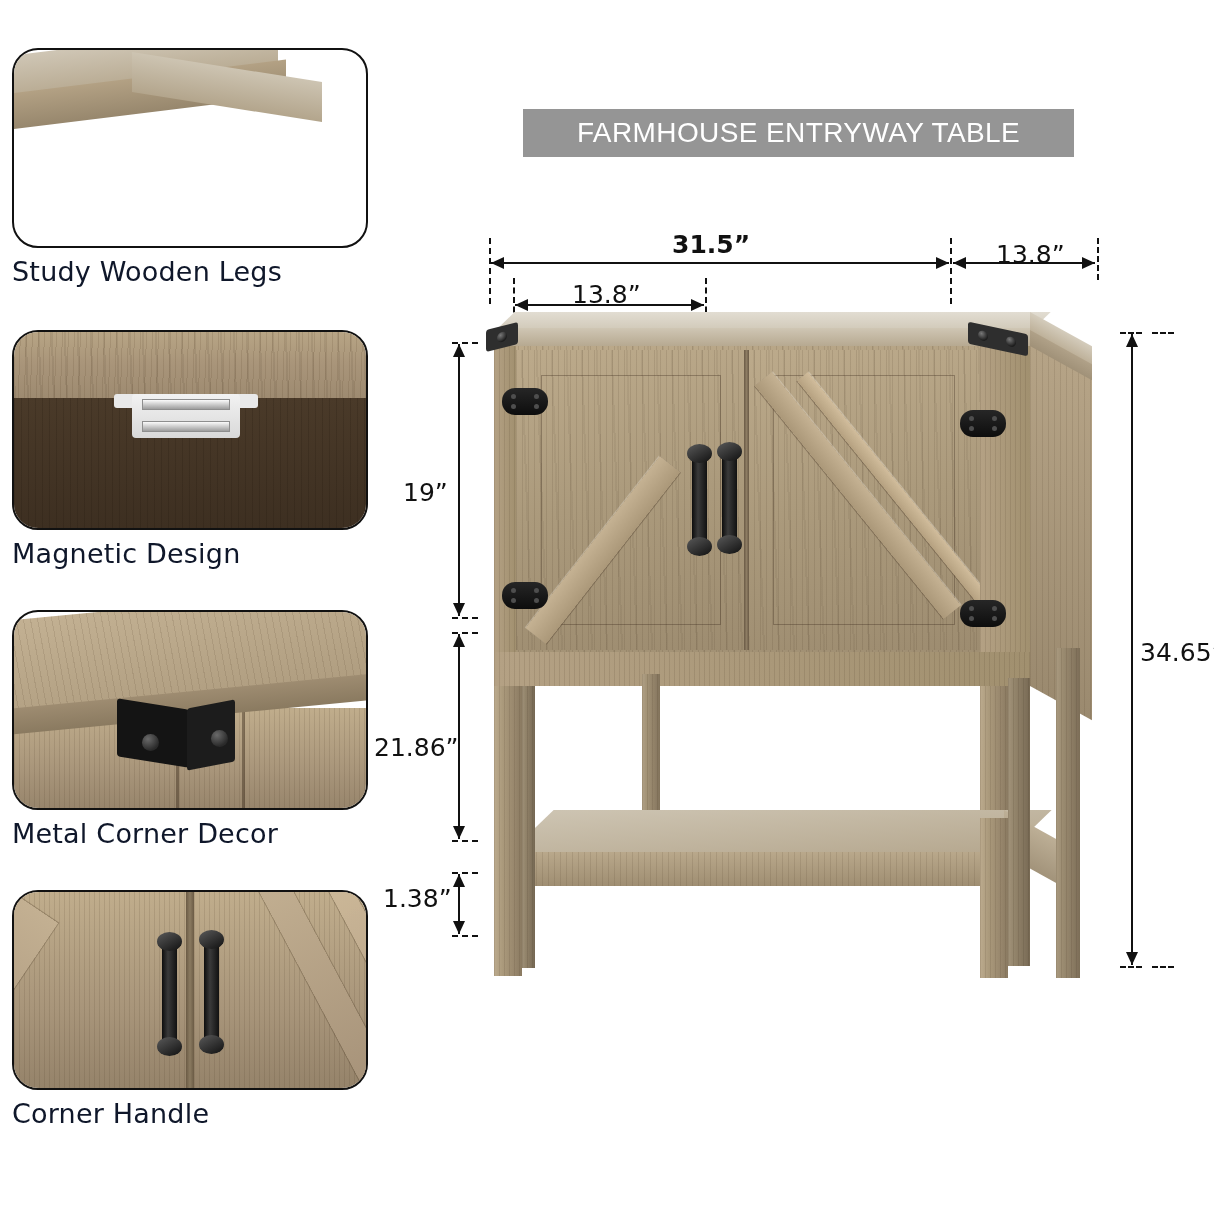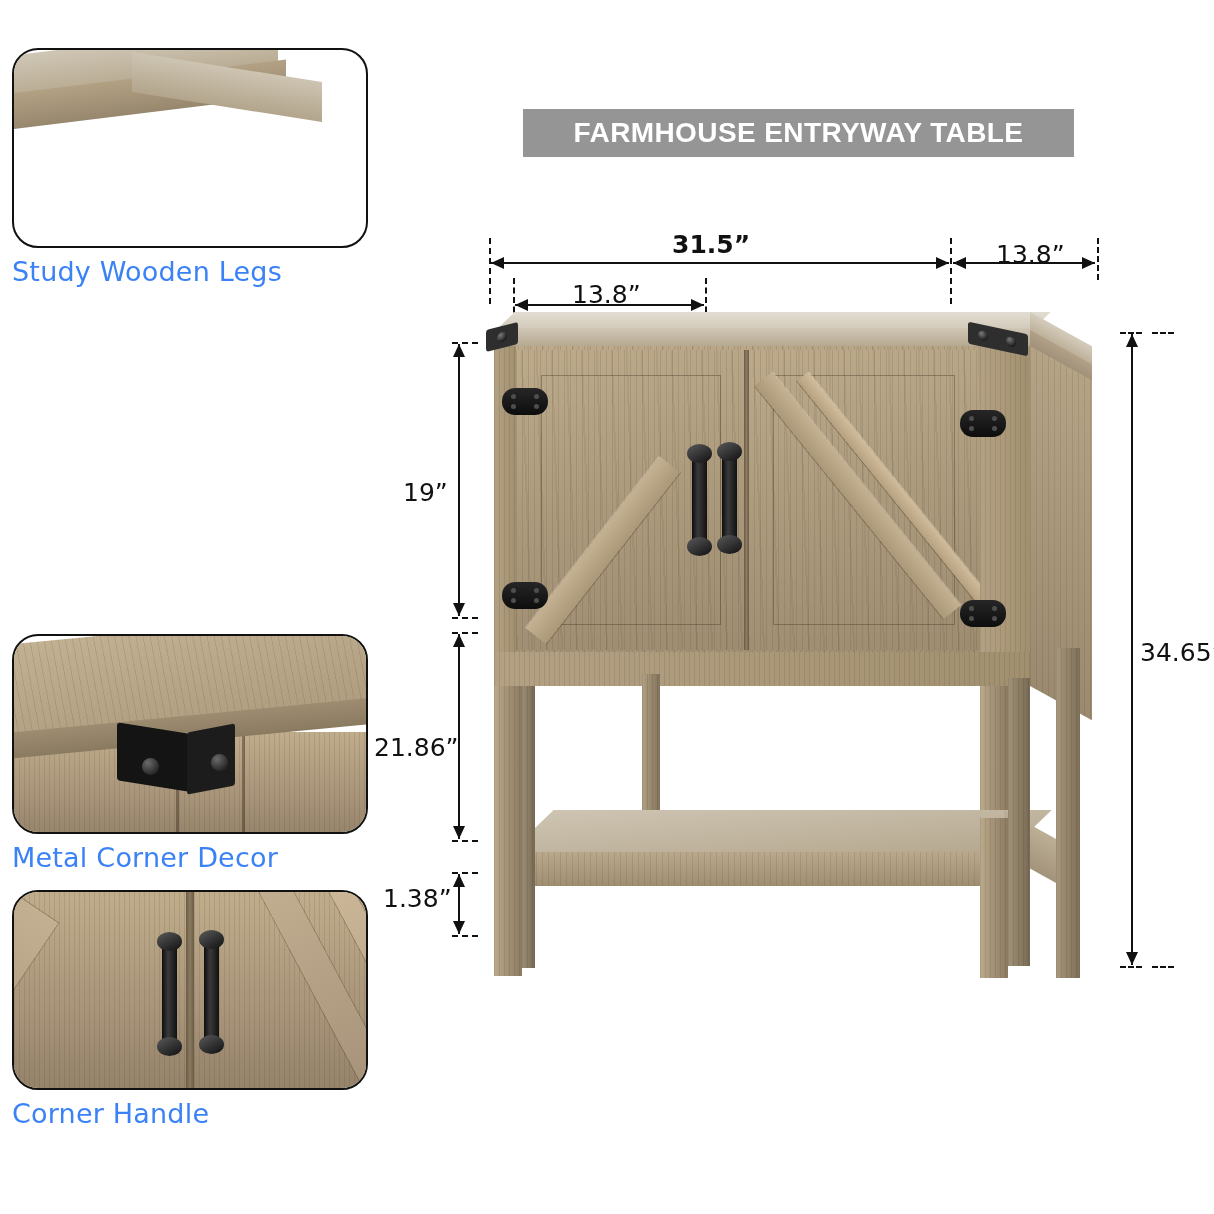--- a/index.html
+++ b/index.html
@@ -2,21 +2,21 @@
 <html><head>
 <meta charset="utf-8">
 <style>
   html,body{margin:0;padding:0;background:#ffffff;}
   body{width:1214px;height:1214px;font-family:"DejaVu Sans",sans-serif;overflow:hidden;}
   #stage{position:relative;width:1214px;height:1214px;background:#fff;}
 
   
   .feature{position:absolute;left:12px;width:352px;}
   .fbox{position:relative;width:352px;height:196px;border:2.5px solid #111;border-radius:26px;overflow:hidden;background:#fff;}
-  .flabel{margin-top:8px;font-size:27px;color:#3b82f6;letter-spacing:.2px;font-family:"DejaVu Sans",sans-serif;white-space:nowrap;}
+  .flabel{margin-top:8px;font-size:27px;color:#0f172a;letter-spacing:.2px;font-family:"DejaVu Sans",sans-serif;white-space:nowrap;}
 
   
   .wood-a{background:
       repeating-linear-gradient(92deg, rgba(92,70,44,.16) 0px, rgba(92,70,44,.16) 1px, rgba(255,255,255,0) 1px, rgba(255,255,255,0) 6px),
       repeating-linear-gradient(88deg, rgba(60,44,26,.10) 0px, rgba(60,44,26,.10) 2px, rgba(255,255,255,0) 2px, rgba(255,255,255,0) 13px),
       linear-gradient(180deg,#b8a585 0%,#a9957a 45%,#9d8a70 100%);}
   .wood-b{background:
       repeating-linear-gradient(90deg, rgba(70,52,32,.13) 0px, rgba(70,52,32,.13) 1px, rgba(255,255,255,0) 1px, rgba(255,255,255,0) 5px),
       linear-gradient(180deg,#c0ad8c 0%,#a8957a 60%,#95836a 100%);}
   .wood-dark{background:
@@ -62,21 +62,21 @@
   .p4-gap{position:absolute;left:49%;top:0;width:2%;height:100%;background:linear-gradient(90deg,#6b5b45,#8a7a60,#6b5b45);}
   .p4-brace{position:absolute;background:linear-gradient(180deg,#c3b092,#a59178);box-shadow:0 0 0 1px rgba(70,52,32,.3);}
   .handle{position:absolute;width:15px;border-radius:8px;background:linear-gradient(90deg,#0d0d0d,#3a3a3a 40%,#111 100%);}
   .handle:before,.handle:after{content:"";position:absolute;left:-5px;width:25px;height:19px;border-radius:50%;
      background:linear-gradient(150deg,#5a5a5a,#101010);}
   .handle:before{top:-8px;}
   .handle:after{bottom:-8px;}
 
   
   #banner{position:absolute;left:523px;top:109px;width:551px;height:48px;background:#959595;display:flex;align-items:center;justify-content:center;}
-  #banner span{color:#fff;font-size:28px;font-weight:bold;letter-spacing:.4px;font-family:"Liberation Sans",sans-serif;}
+  #banner span{color:#fff;font-size:28px;font-weight:normal;letter-spacing:.4px;font-family:"Liberation Sans",sans-serif;}
 
   
   .dim-txt{position:absolute;font-size:25px;color:#111;font-family:"DejaVu Sans",sans-serif;white-space:nowrap;}
   .tick-v{position:absolute;width:0;border-left:2px dashed #111;}
   .tick-h{position:absolute;height:0;border-top:2px dashed #111;}
   .arrow-h{position:absolute;height:2px;background:#111;}
   .arrow-h:before,.arrow-h:after{content:"";position:absolute;top:-5px;width:0;height:0;border-top:6px solid transparent;border-bottom:6px solid transparent;}
   .arrow-h:before{left:0;border-right:13px solid #111;}
   .arrow-h:after{right:0;border-left:13px solid #111;}
   .arrow-v{position:absolute;width:2px;background:#111;}
@@ -139,22 +139,35 @@
       <div class="p1-top2"></div>
       <div class="p1-apron2"></div>
       <div class="p1-leg" style="left:86px;top:28px;width:38px;height:168px;"></div>
       <div class="p1-leg" style="left:124px;top:24px;width:16px;height:164px;filter:brightness(.84);"></div>
       <div class="p1-leg" style="left:212px;top:34px;width:28px;height:102px;filter:brightness(.93);"></div>
       <div class="p1-leg" style="left:240px;top:30px;width:13px;height:100px;filter:brightness(.8);"></div>
     </div>
     <div class="flabel">Study Wooden Legs</div>
   </div>
 
-
-  <div class="feature" style="top:610px;margin-top:24px;">
+  <div class="feature" style="top:330px;">
+    <div class="fbox">
+      <div class="p2-woodtop wood-a"></div>
+      <div class="p2-dark wood-dark"></div>
+      <div class="p2-tabL"></div>
+      <div class="p2-tabR"></div>
+      <div class="p2-catch">
+        <div class="p2-bar" style="left:10px;top:5px;width:86px;"></div>
+        <div class="p2-bar" style="left:10px;top:27px;width:86px;"></div>
+      </div>
+    </div>
+    <div class="flabel">Magnetic Design</div>
+  </div>
+
+  <div class="feature" style="top:610px;">
     <div class="fbox">
       <div class="p3-front wood-b"></div>
       <div class="p3-seam" style="left:162px;"></div>
       <div class="p3-seam" style="left:228px;"></div>
       <div class="p3-top"></div>
       <div class="p3-edge"></div>
       <div class="p3-brkL"></div>
       <div class="p3-brkR"></div>
       <div class="p3-scr" style="left:128px;top:122px;"></div>
       <div class="p3-scr" style="left:197px;top:118px;"></div>

